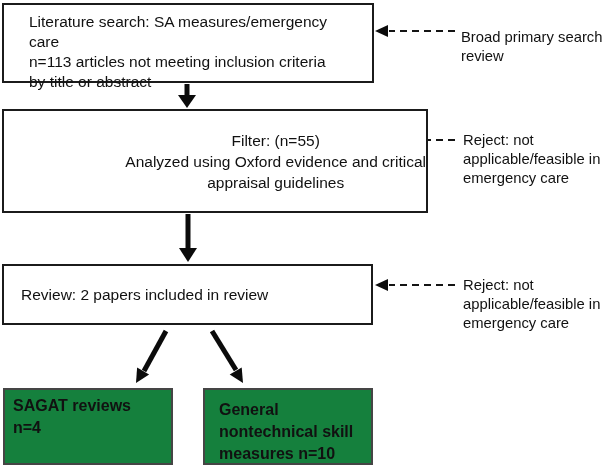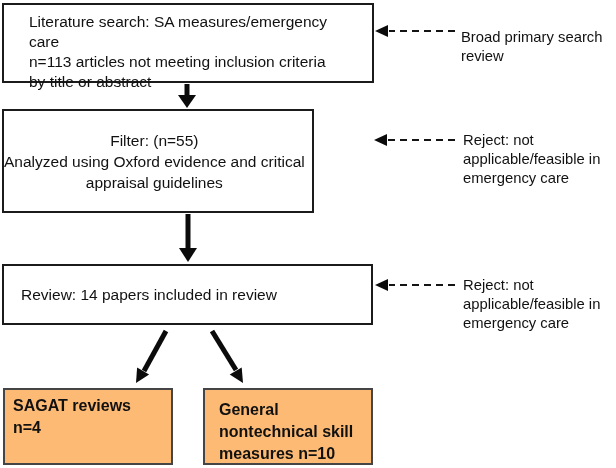--- a/index.html
+++ b/index.html
@@ -26,31 +26,31 @@
     box-sizing: border-box;
     background: #ffffff;
     border: 2px solid #1b1b1b;
     font-size: 15.5px;
     line-height: 20px;
   }
   .box .box-text { white-space: pre-line; }
 
   .box-1 { left: 2px; top: 3px; width: 372px; height: 80px; padding: 7px 25px; }
   .box-2 {
-    left: 2px; top: 109px; width: 312px; height: 104px;
-    display: flex; align-items: center; justify-content: flex-start;
+    left: 2px; top: 109px; width: 426px; height: 104px;
+    display: flex; align-items: center; justify-content: flex-end;
     text-align: center; line-height: 21px;
   }
   .box-3 {
     left: 2px; top: 264px; width: 371px; height: 61px;
     display: flex; align-items: center;
     padding-left: 17px;
   }
   .box-shaded {
-    background: #fdba74;
+    background: #15803d;
     border: 2px solid #454545;
     font-weight: bold;
     font-size: 16px;
     line-height: 22px;
   }
   .box-4 { left: 3px; top: 388px; width: 170px; height: 77px; padding: 5px 8px; }
   .box-5 { left: 203px; top: 388px; width: 170px; height: 77px; padding: 9px 14px; }
 
   .note {
     position: absolute;
@@ -105,21 +105,21 @@
 by title or abstract</span>
   </div>
 
   <div class="box box-2">
     <span class="box-text">Filter: (n=55)
 Analyzed using Oxford evidence and critical
 appraisal guidelines</span>
   </div>
 
   <div class="box box-3">
-    <span class="box-text">Review: 14 papers included in review</span>
+    <span class="box-text">Review: 2 papers included in review</span>
   </div>
 
   <div class="box box-shaded box-4">
     <span class="box-text">SAGAT reviews n=4</span>
   </div>
 
   <div class="box box-shaded box-5">
     <span class="box-text">General
 nontechnical skill
 measures n=10</span>

